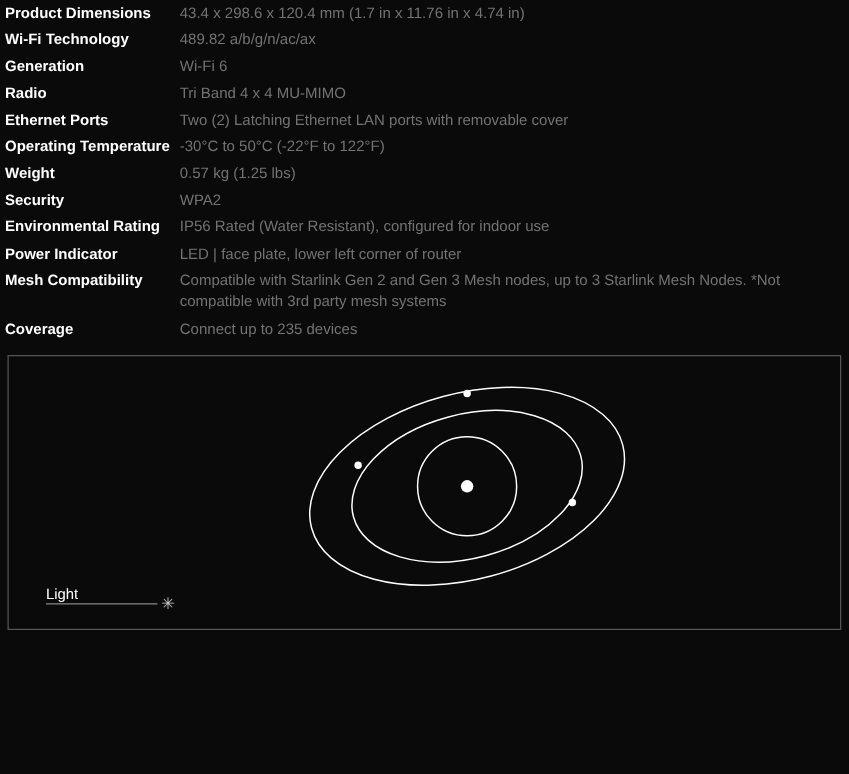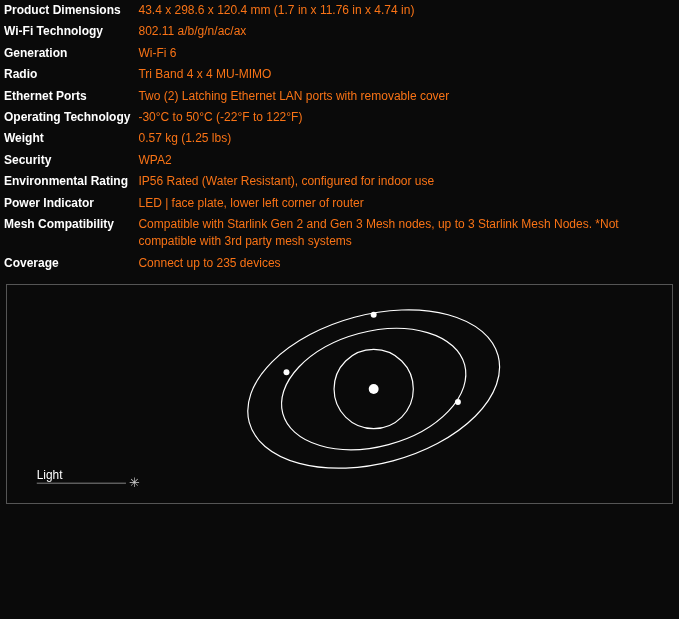--- a/index.html
+++ b/index.html
@@ -24,21 +24,21 @@
       line-height: 1.45;
       color: #e0e0e0;
     }
     .specs-table td:first-child {
       width: 120px;
       font-weight: 600;
       color: #ffffff;
       white-space: nowrap;
     }
     .specs-table td:last-child {
-      color: #f97316;
+      color: #737373;
     }
 
     .diagram-section {
       margin: 10px 6px 0 6px;
       border: 1px solid #555;
       background: #0a0a0a;
       position: relative;
       height: 220px;
       overflow: hidden;
     }
@@ -54,36 +54,36 @@
 <body>
 
 <table class="specs-table">
   <tbody id="specs-body">
       <tr>
         <td>Product Dimensions</td>
         <td>43.4 x 298.6 x 120.4 mm (1.7 in x 11.76 in x 4.74 in)</td>
       </tr>
       <tr>
         <td>Wi-Fi Technology</td>
-        <td>802.11 a/b/g/n/ac/ax</td>
+        <td>489.82 a/b/g/n/ac/ax</td>
       </tr>
       <tr>
         <td>Generation</td>
         <td>Wi-Fi 6</td>
       </tr>
       <tr>
         <td>Radio</td>
         <td>Tri Band 4 x 4 MU-MIMO</td>
       </tr>
       <tr>
         <td>Ethernet Ports</td>
         <td>Two (2) Latching Ethernet LAN ports with removable cover</td>
       </tr>
       <tr>
-        <td>Operating Technology</td>
+        <td>Operating Temperature</td>
         <td>-30°C to 50°C (-22°F to 122°F)</td>
       </tr>
       <tr>
         <td>Weight</td>
         <td>0.57 kg (1.25 lbs)</td>
       </tr>
       <tr>
         <td>Security</td>
         <td>WPA2</td>
       </tr>

